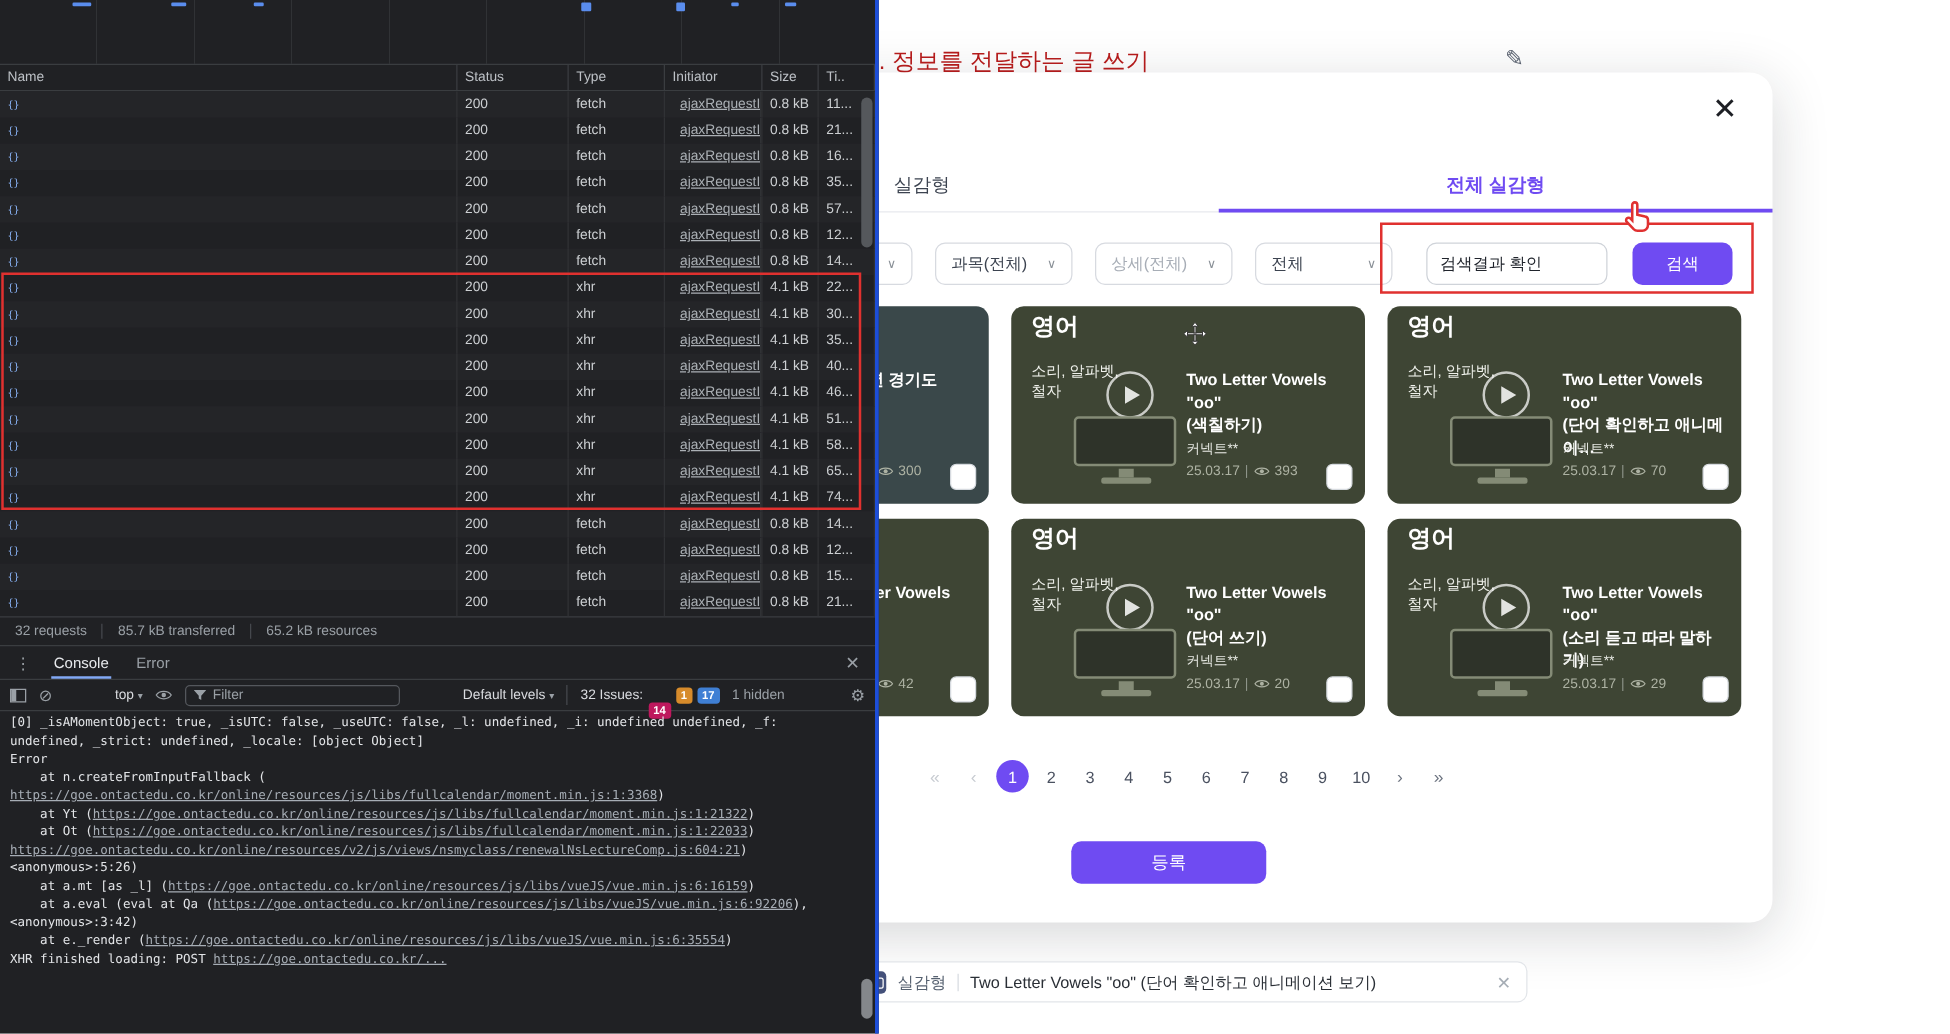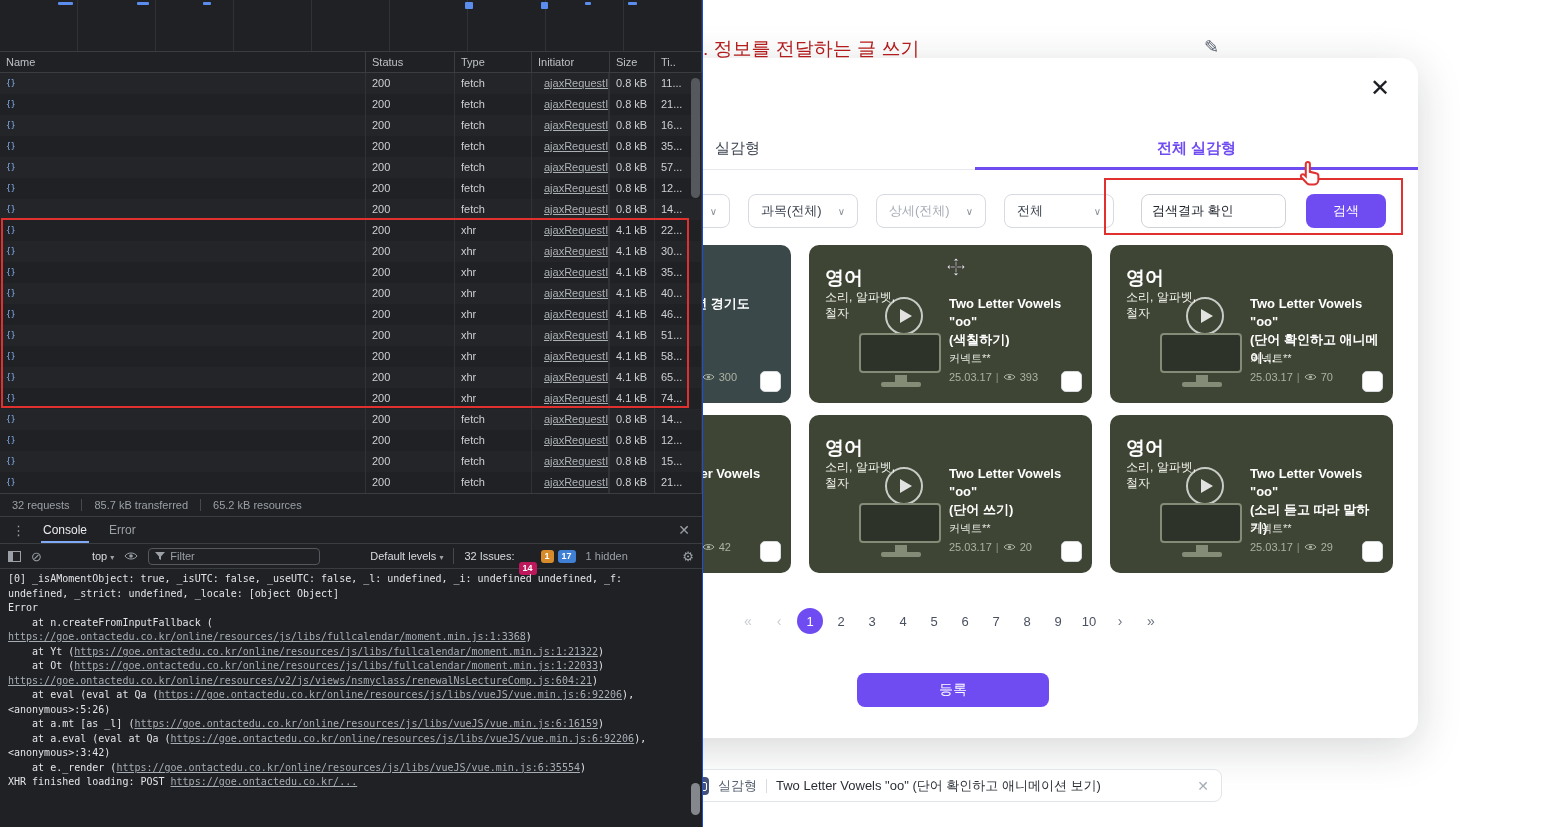--- a/index.html
+++ b/index.html
@@ -36,58 +36,58 @@
   .dd.muted{color:#a7adb6;}
   .m-search-input{position:absolute;top:136px;left:641px;width:145px;height:34px;border:1px solid #cfd3d9;border-radius:8px;
       padding:0 10px;font-size:13px;color:#20242c;font-family:"Liberation Sans",sans-serif;}
   .m-search-btn{position:absolute;top:136px;left:806px;width:80px;height:34px;background:var(--accent);color:#fff;
       border:none;border-radius:8px;font-size:13px;cursor:pointer;}
 
   .card{position:absolute;width:283px;height:158px;border-radius:10px;background:var(--cardbg);overflow:hidden;cursor:pointer;}
   .c0{left:8px;top:187px;background:#3a484a;}
   .c1{left:309px;top:187px;} .c2{left:610px;top:187px;}
   .c3{left:8px;top:357px;} .c4{left:309px;top:357px;} .c5{left:610px;top:357px;}
-  .cd-subject{position:absolute;left:16px;top:20px;font-size:19px;font-weight:bold;color:#fff;}
+  .cd-subject{position:absolute;left:16px;top:3px;font-size:19px;font-weight:bold;color:#fff;}
   .cd-sub{position:absolute;left:16px;font-size:12px;color:#eef0ea;}
   .cd-sub1{top:44px;} .cd-sub2{top:60px;}
   .cd-play{position:absolute;left:76px;top:52px;width:38px;height:38px;border:2px solid rgba(255,255,255,.72);border-radius:50%;}
   .cd-play::after{content:"";position:absolute;left:13px;top:10px;border-left:12px solid rgba(255,255,255,.85);
       border-top:7px solid transparent;border-bottom:7px solid transparent;}
   .cd-monitor{position:absolute;left:50px;top:88px;width:82px;height:40px;border:2px solid #848b76;border-radius:4px;background:#2e3329;}
   .mn-neck{position:absolute;left:34px;top:40px;width:12px;height:7px;background:#848b76;}
   .mn-base{position:absolute;left:20px;top:47px;width:40px;height:5px;background:#848b76;border-radius:2px;}
   .cd-title{position:absolute;left:140px;top:50px;width:134px;font-size:13px;font-weight:bold;color:#fff;line-height:18px;}
   .cd-upl{position:absolute;left:140px;top:106px;font-size:11px;color:#e7e9e3;}
   .cd-meta{position:absolute;left:140px;top:126px;font-size:11px;color:#adb2a3;display:flex;align-items:center;gap:4px;}
   .mt-sep{color:#8e948a;}
   .cd-check{position:absolute;left:252px;top:126px;width:21px;height:21px;background:#fff;border:1px solid #d6dadf;border-radius:5px;}
 
   .m-pagination{position:absolute;top:550px;left:8px;width:883px;display:flex;align-items:center;justify-content:center;gap:5px;}
   .pg{min-width:26px;height:26px;border-radius:50%;display:flex;align-items:center;justify-content:center;
       font-size:13px;color:#4a5160;cursor:pointer;}
   .pg.cur{background:var(--accent);color:#fff;}
   .pg.arrow{color:#6d7480;font-size:14px;}
   .pg.arrow.dis{color:#c8ccd2;}
-  .m-submit{position:absolute;top:615px;left:357px;width:192px;height:34px;background:var(--accent);border:none;
+  .m-submit{position:absolute;top:615px;left:357px;width:156px;height:34px;background:var(--accent);border:none;
       border-radius:8px;color:#fff;font-size:14px;cursor:pointer;}
 
   .selected-row{position:absolute;left:660px;top:769px;width:562px;height:33px;border:1px solid #e2e5e9;border-radius:8px;
       background:#fff;display:flex;align-items:center;gap:9px;padding:0 12px;font-size:13px;}
   .drag-dots{width:9px;height:13px;display:grid;grid-template-columns:1fr 1fr;grid-template-rows:1fr 1fr 1fr;gap:2px;cursor:grab;}
   .drag-dots i{width:2.5px;height:2.5px;border-radius:50%;background:#9aa3ad;}
   .ar-icon{width:18px;height:18px;border-radius:4px;background:#44517a;position:relative;}
   .ar-icon::after{content:"";position:absolute;left:4px;top:5px;width:10px;height:7px;border:1.5px solid #fff;border-radius:2px;}
   .sel-type{color:#566170;}
   .sel-div{width:1px;height:14px;background:#d8dce1;}
   .sel-title{color:#2a2f36;}
   .sel-close{margin-left:auto;color:#a6adb5;font-size:14px;cursor:pointer;}
 
   
   .devtools{position:absolute;left:0;top:0;width:703px;height:827px;background:var(--dtbg);z-index:10;
-      color:var(--dttext);font-size:11px;border-right:1px solid #1d4ed8;}
+      color:var(--dttext);font-size:11px;border-right:3px solid #1d4ed8;}
   .dt-overview{height:52px;border-bottom:1px solid var(--dtline);position:relative;
       background:repeating-linear-gradient(to right,transparent 0 77px,#303235 77px 78px);}
   .tick{position:absolute;top:2px;height:3px;background:#5a8ded;border-radius:1px;}
   .tick.tall{height:7px;}
   .dt-grid{display:grid;grid-template-columns:366px 89px 77px 78px 45px 1fr;}
   .dt-netheader{height:21px;line-height:21px;color:#bdc1c6;border-bottom:1px solid var(--dtline);}
   .dt-netheader span{padding-left:6px;border-right:1px solid var(--dtline);overflow:hidden;white-space:nowrap;}
   .net-rows{height:420px;overflow:hidden;position:relative;}
   .net-row{height:21px;line-height:21px;cursor:pointer;}
   .net-row:nth-child(odd){background:#242528;}
@@ -616,21 +616,20 @@
 
   <div class="console-out" id="console-lines">
       <div class="cline"><span>[0] _isAMomentObject: true, _isUTC: false, _useUTC: false, _l: undefined, _i: undefined undefined, _f:</span></div>
       <div class="cline"><span>undefined, _strict: undefined, _locale: [object Object]</span></div>
       <div class="cline"><span>Error</span></div>
       <div class="cline"><span>    at n.createFromInputFallback (</span></div>
       <div class="cline"><span class="clink">https://goe.ontactedu.co.kr/online/resources/js/libs/fullcalendar/moment.min.js:1:3368</span><span>)</span></div>
       <div class="cline"><span>    at Yt (</span><span class="clink">https://goe.ontactedu.co.kr/online/resources/js/libs/fullcalendar/moment.min.js:1:21322</span><span>)</span></div>
       <div class="cline"><span>    at Ot (</span><span class="clink">https://goe.ontactedu.co.kr/online/resources/js/libs/fullcalendar/moment.min.js:1:22033</span><span>)</span></div>
       <div class="cline"><span class="clink">https://goe.ontactedu.co.kr/online/resources/v2/js/views/nsmyclass/renewalNsLectureComp.js:604:21</span><span>)</span></div>
-      <div class="cline"><span>    at eval (eval at Qa (</span><span class="clink">https://goe.ontactedu.co.kr/online/resources/js/libs/vueJS/vue.min.js:6:92206</span><span>),</span></div>
       <div class="cline"><span>&lt;anonymous&gt;:5:26)</span></div>
       <div class="cline"><span>    at a.mt [as _l] (</span><span class="clink">https://goe.ontactedu.co.kr/online/resources/js/libs/vueJS/vue.min.js:6:16159</span><span>)</span></div>
       <div class="cline"><span>    at a.eval (eval at Qa (</span><span class="clink">https://goe.ontactedu.co.kr/online/resources/js/libs/vueJS/vue.min.js:6:92206</span><span>),</span></div>
       <div class="cline"><span>&lt;anonymous&gt;:3:42)</span></div>
       <div class="cline"><span>    at e._render (</span><span class="clink">https://goe.ontactedu.co.kr/online/resources/js/libs/vueJS/vue.min.js:6:35554</span><span>)</span></div>
       <div class="cline"><span>XHR finished loading: POST </span><span class="clink">https://goe.ontactedu.co.kr/...</span></div>
     </div>
 
   <span class="net-scroll"></span>
   <span class="con-scroll"></span>

